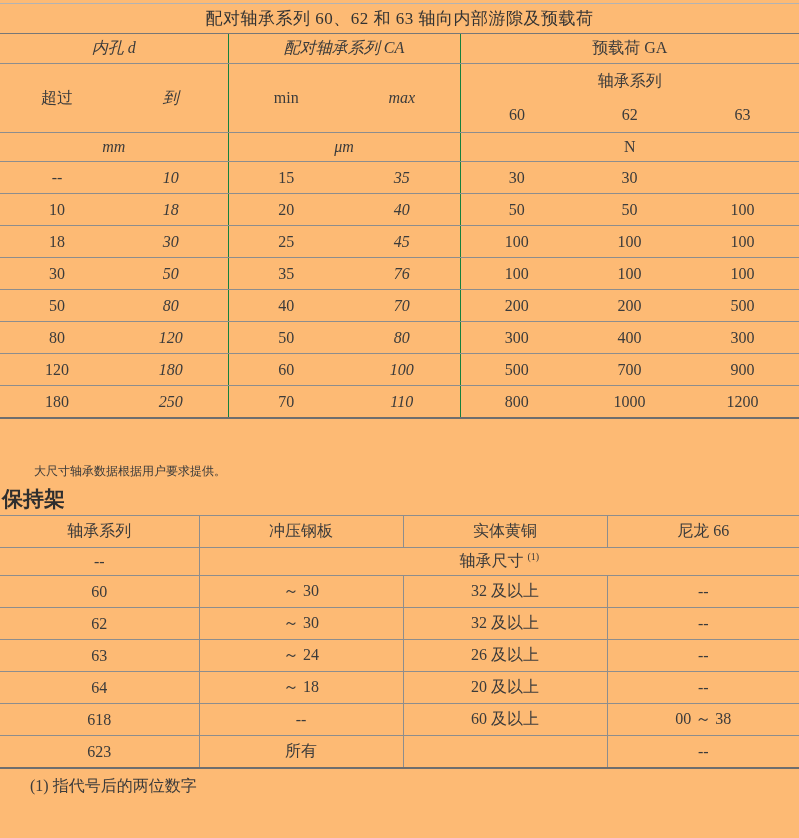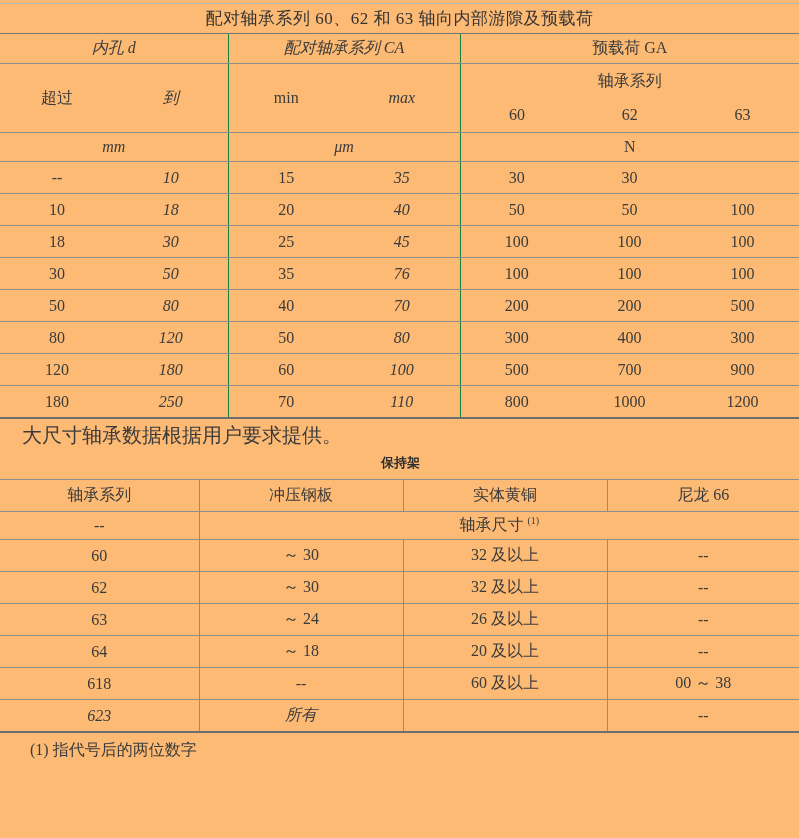--- a/index.html
+++ b/index.html
@@ -25,30 +25,30 @@
   #t1 .hdr1 td{height:29px;font-size:16px;}
   #t1 .hdr2 td{height:68px;}
   #t1 .units td{height:28px;}
   #t1 .drow td{height:31px;box-shadow:0 2px 0 rgba(180,180,180,0.25);}
   #t1 .lastrow td{border-bottom:2px solid #6e6e6e;box-shadow:none;}
   .series-cell{display:flex;flex-direction:column;height:68px;}
   .series-label{flex:0 0 34px;display:flex;align-items:center;justify-content:center;font-size:16px;}
   .series-nums{flex:1;display:flex;align-items:center;}
   .series-nums span{flex:1;text-align:center;font-size:16px;}
   
-  .note-line{height:30px;line-height:32px;padding-left:22px;font-size:20px;color:#3b3b3b;}
-  .section-heading{height:30px;line-height:28px;padding-left:2px;font-size:13px;font-weight:bold;color:#2e2e2e;text-align:center;}
+  .note-line{height:30px;line-height:32px;padding-left:34px;font-size:12px;color:#3b3b3b;margin-top:36px;}
+  .section-heading{height:30px;line-height:28px;padding-left:2px;font-size:21px;font-weight:bold;color:#2e2e2e;}
   
   #t2{border-top:1px solid #8d8d8d;}
   #t2 td{border-bottom:1px solid #8d8d8d;}
   #t2 .vr{border-right:1px solid #8d8d8d;}
   #t2 .hdr td{height:31px;}
   #t2 .sizerow td{height:27px;}
   #t2 .drow td{height:31px;box-shadow:0 2px 0 rgba(180,180,180,0.25);}
-  #t2 .lastrow td{border-bottom:2px solid #6e6e6e;box-shadow:none;font-style:italic;}
+  #t2 .lastrow td{border-bottom:2px solid #6e6e6e;box-shadow:none;}
   sup{font-size:10px;vertical-align:super;line-height:0;}
   .footnote{margin-top:7px;padding-left:30px;font-size:16px;color:#3b3b3b;}
 </style>
 </head>
 <body>
 
 <div class="page">
 
   <div class="top-rule"></div>
 

